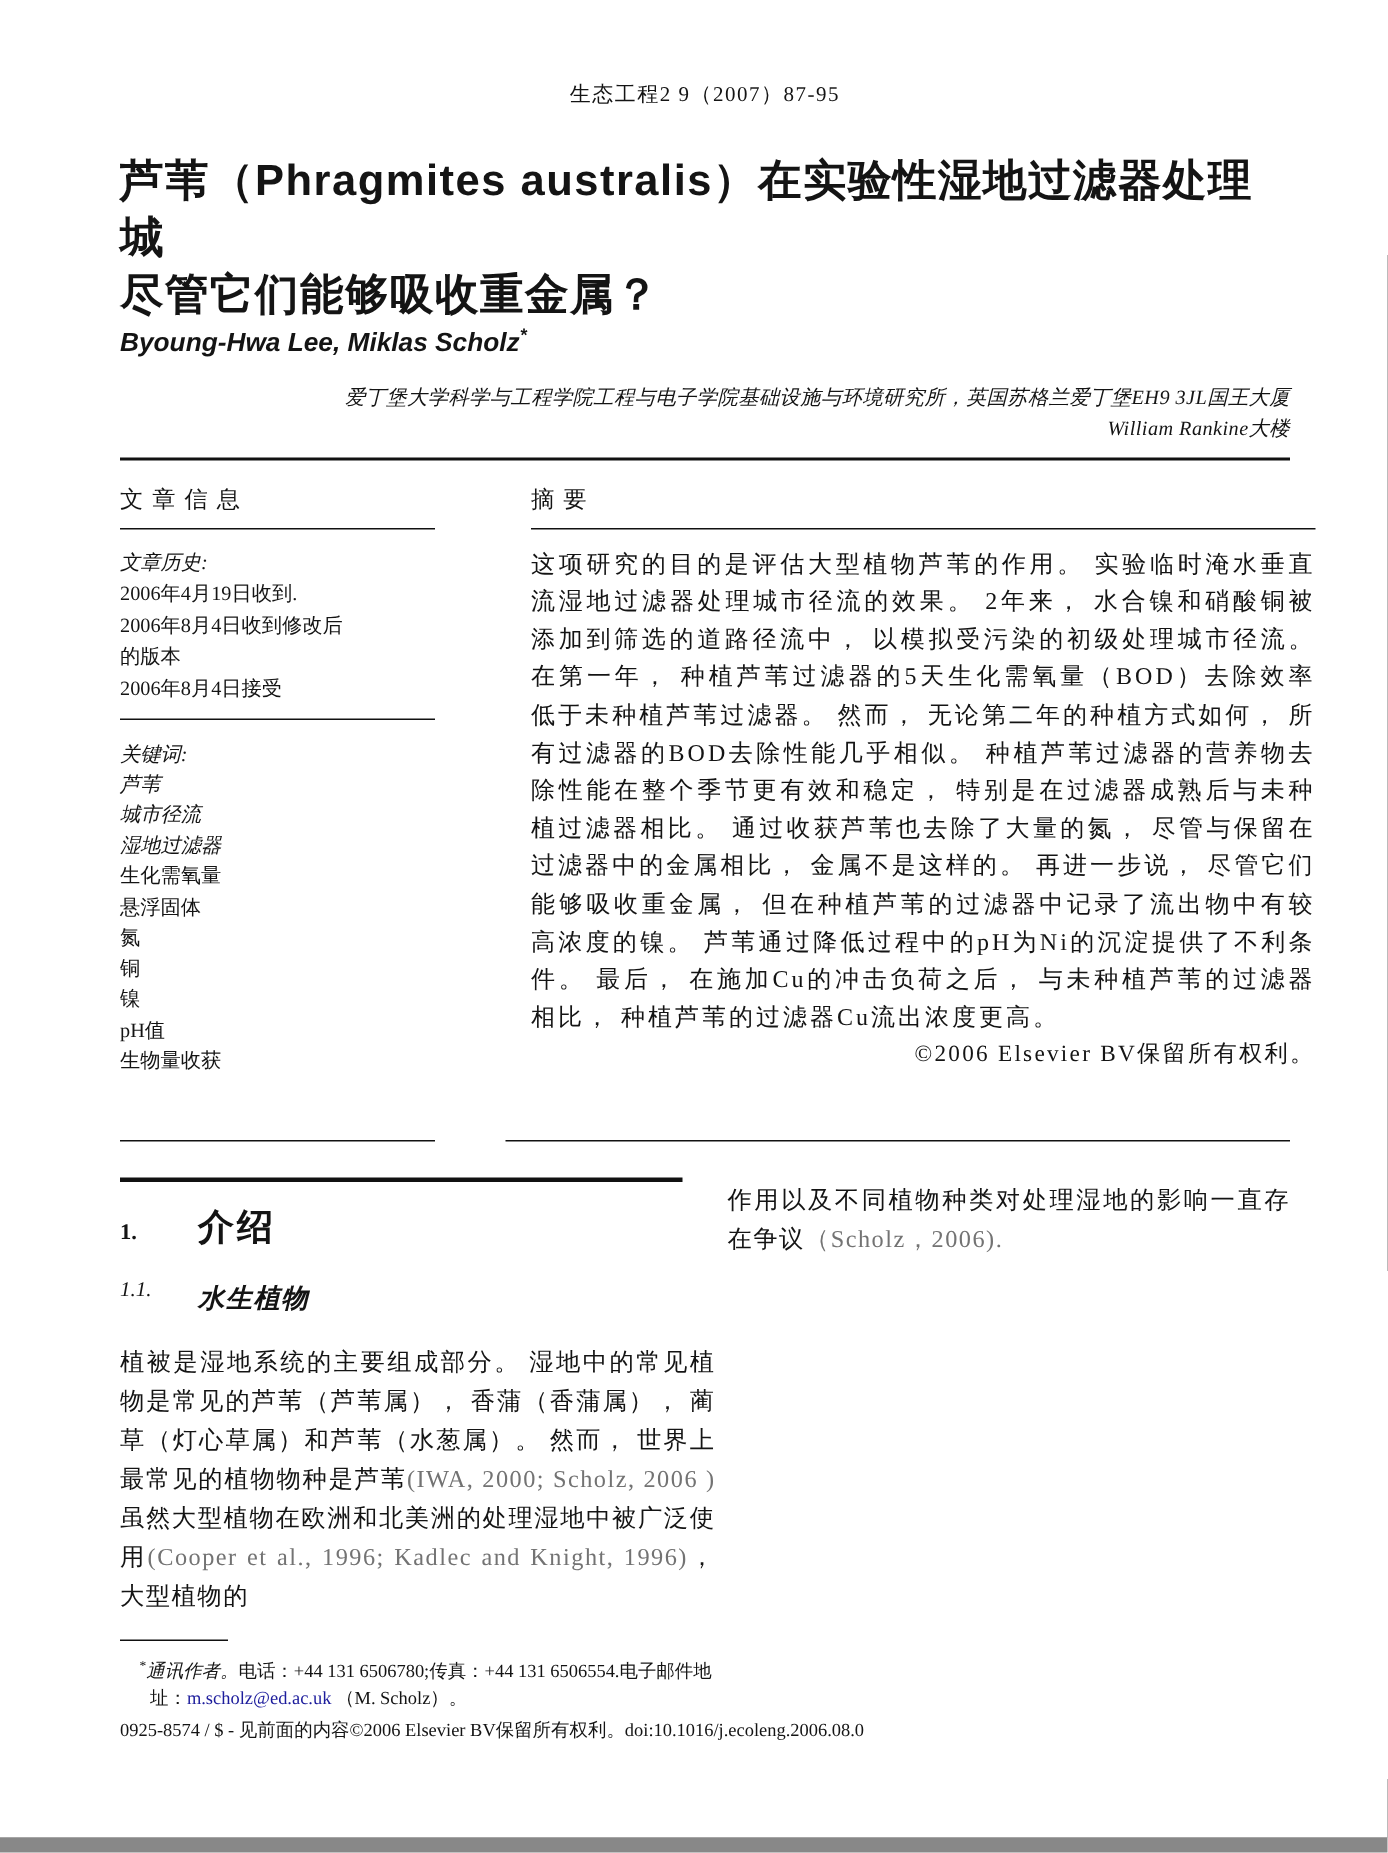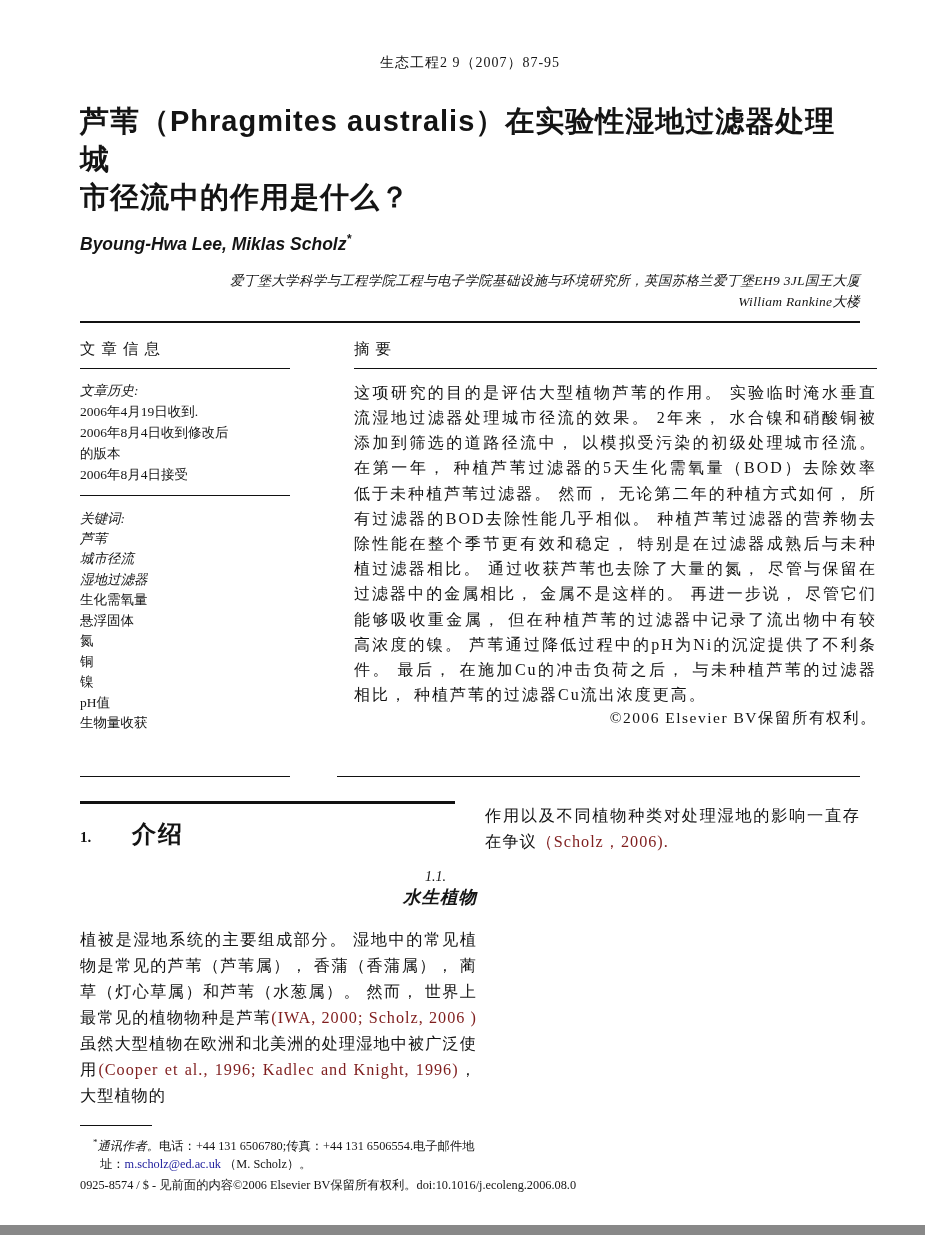--- a/index.html
+++ b/index.html
@@ -9,21 +9,20 @@
     padding:54px 65px 0 80px;
     font-family:"Liberation Serif","DejaVu Serif",serif;
     color:#141414;overflow:hidden;
   }
   .journal-line{
     text-align:center;font-size:14px;letter-spacing:1px;margin-bottom:30px;
   }
   .title{
     font-family:"Liberation Sans","DejaVu Sans",sans-serif;
     font-weight:bold;font-size:29px;line-height:38px;letter-spacing:1px;
-    margin-bottom:16px;
   }
   .authors{
     font-family:"Liberation Sans","DejaVu Sans",sans-serif;
     font-weight:bold;font-style:italic;font-size:17.5px;margin-bottom:15px;
   }
   .authors sup{font-size:12px;}
   .affiliation{
     font-style:italic;font-size:13.5px;line-height:21px;letter-spacing:.3px;
     margin-bottom:9px;
     text-align:right;
@@ -50,51 +49,51 @@
   .body-row{display:flex;gap:8px;margin-top:24px;}
   .body-left{width:397px;flex:0 0 397px;}
   .body-right{width:375px;flex:0 0 375px;}
   .thick-rule{border-top:3px solid #111;width:375px;}
   .h-sec{margin-top:14px;display:flex;align-items:baseline;}
   .h-sec .num{font-size:15px;font-weight:bold;width:52px;}
   .h-sec .t{
     font-family:"Liberation Sans","DejaVu Sans",sans-serif;
     font-weight:bold;font-size:24px;letter-spacing:2px;
   }
-  .h-sub{margin-top:19px;display:flex;align-items:flex-end;flex-direction:column;}
+  .h-sub{margin-top:19px;display:flex;align-items:flex-start;}
   .h-sub .num{font-size:14px;font-style:italic;width:52px;}
   .h-sub .t{
     font-family:"Liberation Sans","DejaVu Sans",sans-serif;
     font-weight:bold;font-style:italic;font-size:17.5px;letter-spacing:1px;
   }
   .body-par{
     font-size:16.2px;line-height:26px;letter-spacing:1px;
     text-align:justify;margin:18px 0 0 0;
   }
   .body-right .first-par{margin-top:2px;}
-  .cite{color:#7f1d1d;text-decoration:none;cursor:pointer;}
+  .cite{color:#737373;text-decoration:none;cursor:pointer;}
   .footnote{margin-top:16px;font-size:12.3px;line-height:18.5px;}
   .fn-rule{width:72px;border-top:1px solid #111;margin-bottom:7px;}
   .fn-l1{padding-left:13px;}
   .fn-l1 sup{font-size:9px;}
   .fn-l1 .fn-zh{font-style:italic;}
   .fn-l2{padding-left:20px;}
   .email-link{color:#1c1c9c;text-decoration:none;cursor:pointer;}
   .fn-issn{margin-top:2px;}
 </style>
 </head>
 <body>
 
 <div class="page">
 
   <div class="journal-line">生态工程2 9（2007）87-95</div>
 
   <div class="title">
     <div>芦苇（Phragmites australis）在实验性湿地过滤器处理城</div>
-    <div>市径流中的作用是什么？</div>
+    <div>尽管它们能够吸收重金属？</div>
   </div>
 
   <div class="authors">
     <span>Byoung-Hwa Lee, Miklas Scholz</span><sup>*</sup>
   </div>
 
   <div class="affiliation">
     <div>爱丁堡大学科学与工程学院工程与电子学院基础设施与环境研究所，英国苏格兰爱丁堡EH9 3JL国王大厦</div>
     <div>William Rankine大楼</div>
   </div>

